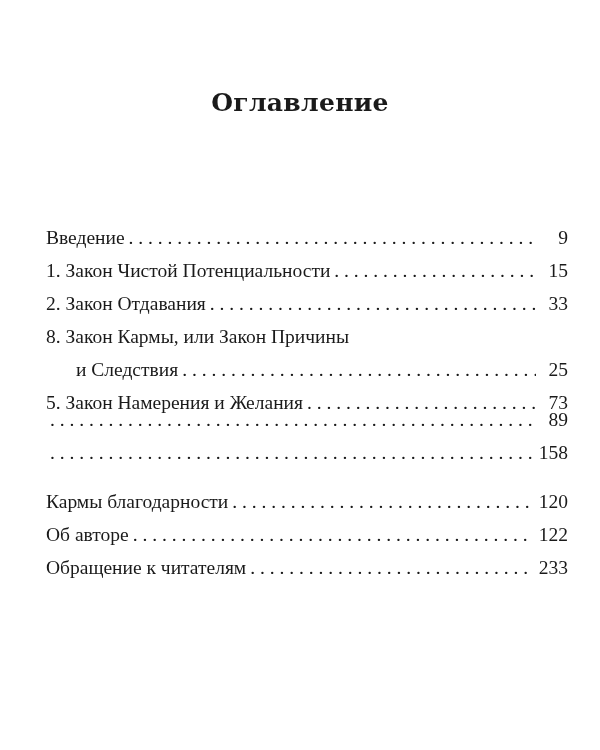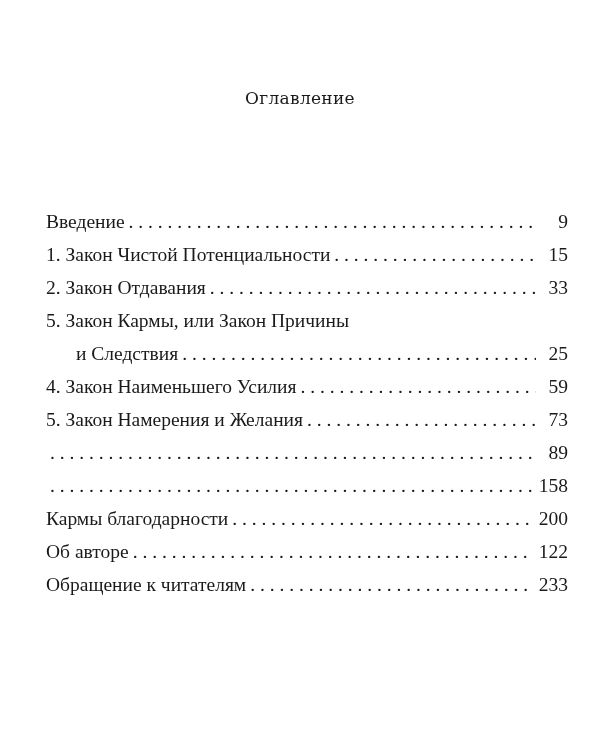--- a/index.html
+++ b/index.html
@@ -1,21 +1,21 @@
 <!DOCTYPE html>
 <html><head>
   <meta charset="utf-8">
   <style>
     html, body { margin: 0; padding: 0; background: #ffffff; }
     body { width: 600px; height: 750px; position: relative; overflow: hidden; color: #1a1a1a; font-family: "DejaVu Serif", "Liberation Serif", serif; }
-    .title { position: absolute; top: 88px; left: 0; width: 600px; text-align: center; font-size: 17px; font-weight: normal; letter-spacing: 0.3px; }
+    .title { position: absolute; top: 88px; left: 0; width: 600px; text-align: center; font-size: 25px; font-weight: bold; letter-spacing: 0.3px; }
     .toc { position: absolute; top: 205px; left: 46px; width: 522px; font-family: "Liberation Serif", serif; font-size: 19.5px; }
     .entry { height: 33px; position: relative; }
     .row { display: flex; align-items: baseline; height: 33px; line-height: 33px; }
-    .label { white-space: nowrap; }
+    .label { white-space: nowrap; margin-top: 16px; }
     .dots { flex: 1; overflow: hidden; white-space: nowrap; margin: 0 6px 0 4px; letter-spacing: 4.1px; }
     .dots::after { content: ". . . . . . . . . . . . . . . . . . . . . . . . . . . . . . . . . . . . . . . . . . . . . . . . . . . . . . . . . . . . . . . . . . . . . . . . . . . . . . . . . ."; letter-spacing: 0; }
     .page { white-space: nowrap; text-align: right; min-width: 26px; }
     .cont { padding-left: 30px; }
     .entry.two { height: 66px; }
   </style>
 </head>
 <body>
 
 <div class="title">Оглавление</div>
@@ -37,33 +37,26 @@
   </div>
   <div class="entry">
     <div class="row">
         <span class="label">2. Закон Отдавания</span>
         <span class="dots"></span>
         <span class="page">33</span>
       </div>
   </div>
   <div class="entry two">
     <div class="row">
-        <span class="label">5. Закон Кармы, или Закон Причины</span>
+        <span class="label">8. Закон Кармы, или Закон Причины</span>
       </div>
     <div class="row cont">
         <span class="label">и Следствия</span>
         <span class="dots"></span>
         <span class="page">25</span>
-      </div>
-  </div>
-  <div class="entry">
-    <div class="row">
-        <span class="label">4. Закон Наименьшего Усилия</span>
-        <span class="dots"></span>
-        <span class="page">59</span>
       </div>
   </div>
   <div class="entry">
     <div class="row">
         <span class="label">5. Закон Намерения и Желания</span>
         <span class="dots"></span>
         <span class="page">73</span>
       </div>
   </div>
   <div class="entry">
@@ -75,21 +68,21 @@
   <div class="entry">
     <div class="row">
         <span class="dots"></span>
         <span class="page">158</span>
       </div>
   </div>
   <div class="entry">
     <div class="row">
         <span class="label">Кармы благодарности</span>
         <span class="dots"></span>
-        <span class="page">200</span>
+        <span class="page">120</span>
       </div>
   </div>
   <div class="entry">
     <div class="row">
         <span class="label">Об авторе</span>
         <span class="dots"></span>
         <span class="page">122</span>
       </div>
   </div>
   <div class="entry">

